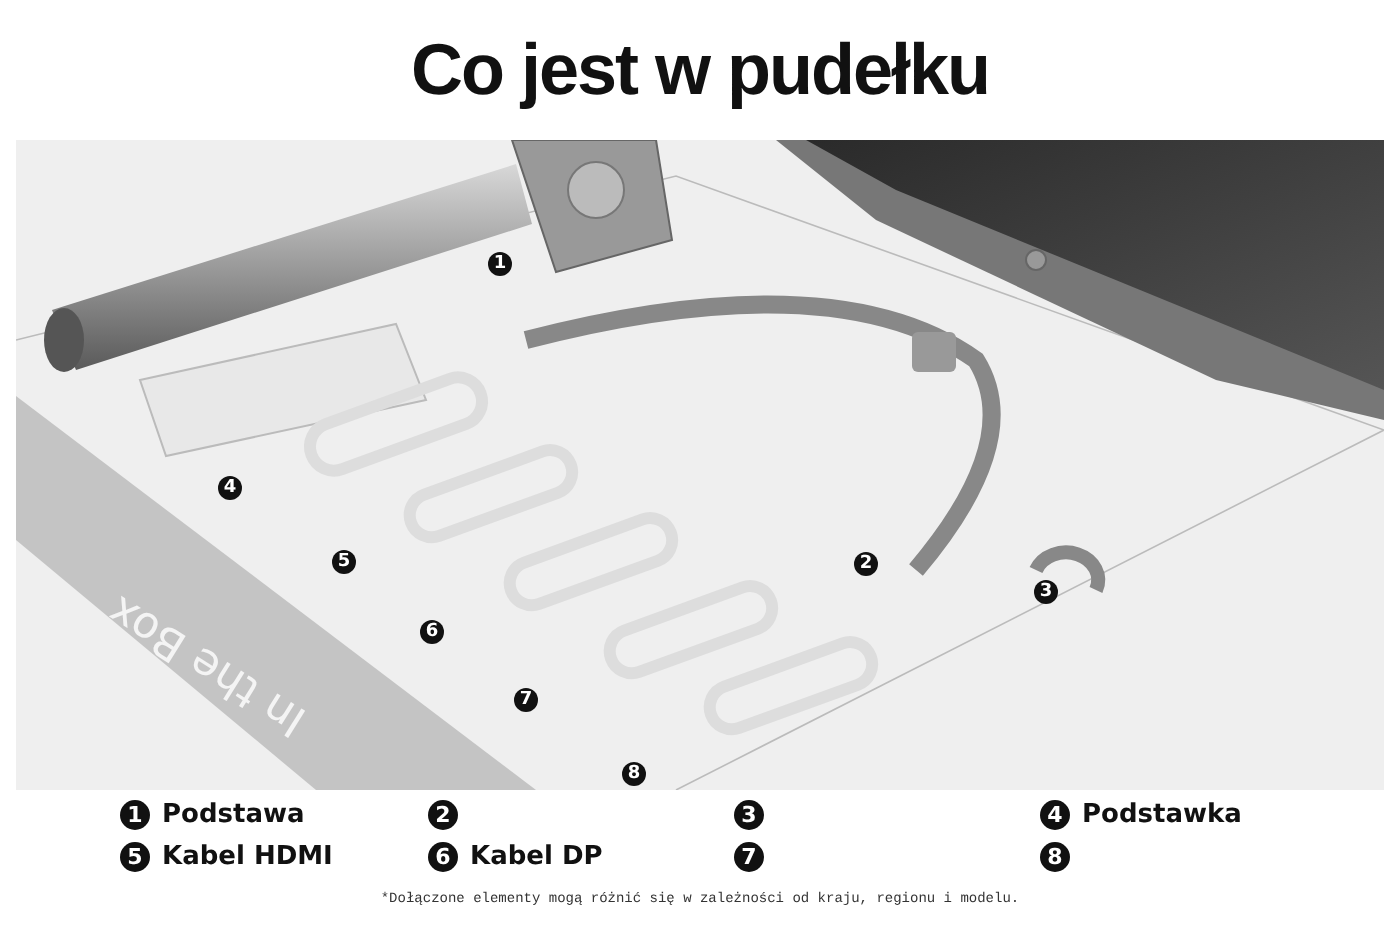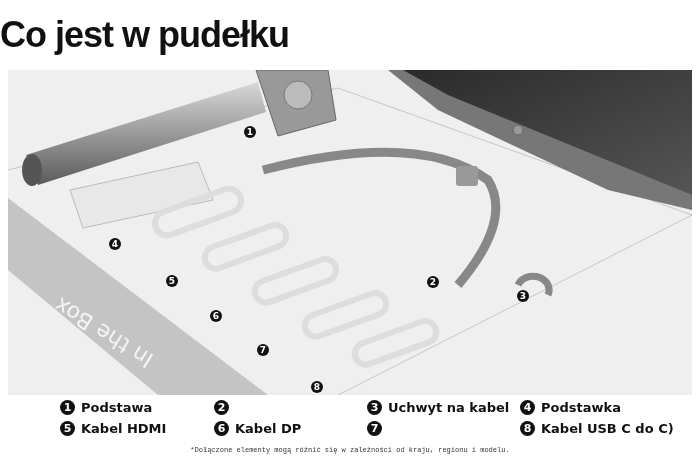--- a/index.html
+++ b/index.html
@@ -1,17 +1,17 @@
 <!DOCTYPE html>
 <html><head>
 <meta charset="utf-8">
 <style>
   html,body{margin:0;padding:0;background:#fff;}
   body{width:700px;height:465px;position:relative;overflow:hidden;font-family:"Liberation Sans",sans-serif;color:#111;}
-  .title{position:absolute;left:0;top:14px;width:700px;font-size:36px;font-weight:bold;letter-spacing:-1px;}
+  .title{position:absolute;left:0;top:14px;width:700px;text-align:center;font-size:36px;font-weight:bold;letter-spacing:-1px;}
   .panel{position:absolute;left:8px;top:70px;width:684px;height:325px;background:#efefef;overflow:hidden;}
   .panel svg{position:absolute;left:0;top:0;}
   .legend{position:absolute;left:0;top:398px;width:700px;}
   .leg{position:absolute;display:flex;align-items:center;font-size:13px;font-weight:bold;font-family:"DejaVu Sans",sans-serif;}
   .badge{width:15px;height:15px;border-radius:50%;background:#111;color:#fff;font-size:11px;font-weight:bold;display:inline-flex;align-items:center;justify-content:center;margin-right:6px;font-family:"DejaVu Sans",sans-serif;}
   .note{position:absolute;left:0;top:446px;width:700px;text-align:center;font-size:7px;color:#333;font-family:Liberation Mono, monospace;}
   .mark{position:absolute;width:12px;height:12px;border-radius:50%;background:#111;color:#fff;font-size:9px;font-weight:bold;display:flex;align-items:center;justify-content:center;font-family:"DejaVu Sans",sans-serif;}
   .inbox{position:absolute;left:40px;top:250px;font-size:22px;color:#f4f4f4;transform:rotate(-148deg);transform-origin:center;font-family:"DejaVu Sans",sans-serif;white-space:nowrap;}
 </style>
 </head>
@@ -76,36 +76,34 @@
 <div class="legend">
   <div class="leg" style="left:60px;top:2px">
       <span class="badge">1</span>
       <span>Podstawa</span>
     </div>
   <div class="leg" style="left:214px;top:2px">
       <span class="badge">2</span>
     </div>
   <div class="leg" style="left:367px;top:2px">
       <span class="badge">3</span>
-      <span>Uchwyt na kabel</span>
     </div>
   <div class="leg" style="left:520px;top:2px">
       <span class="badge">4</span>
       <span>Podstawka</span>
     </div>
   <div class="leg" style="left:60px;top:23px">
       <span class="badge">5</span>
       <span>Kabel HDMI</span>
     </div>
   <div class="leg" style="left:214px;top:23px">
       <span class="badge">6</span>
       <span>Kabel DP</span>
     </div>
   <div class="leg" style="left:367px;top:23px">
       <span class="badge">7</span>
     </div>
   <div class="leg" style="left:520px;top:23px">
       <span class="badge">8</span>
-      <span>Kabel USB C do C)</span>
     </div>
 </div>
 
 <div class="note">*Dołączone elementy mogą różnić się w zależności od kraju, regionu i modelu.</div>
 
 </body></html>

